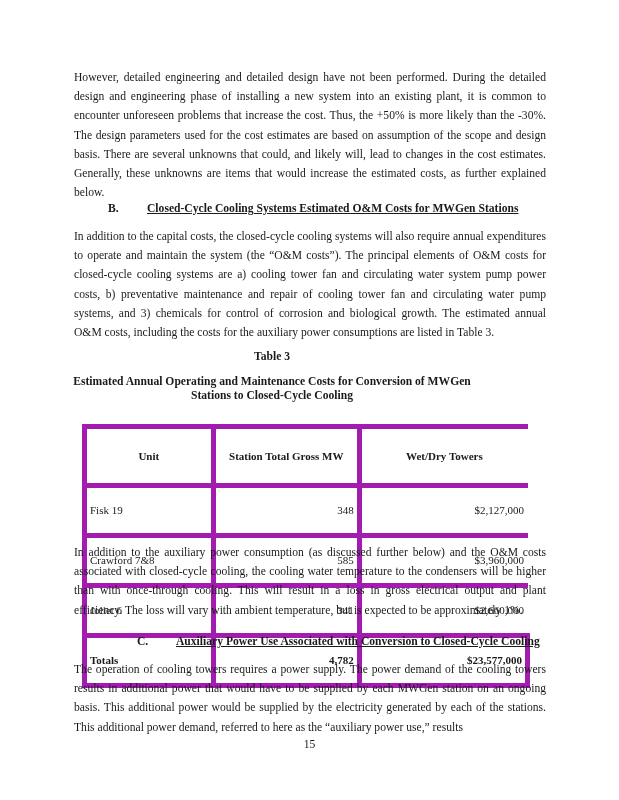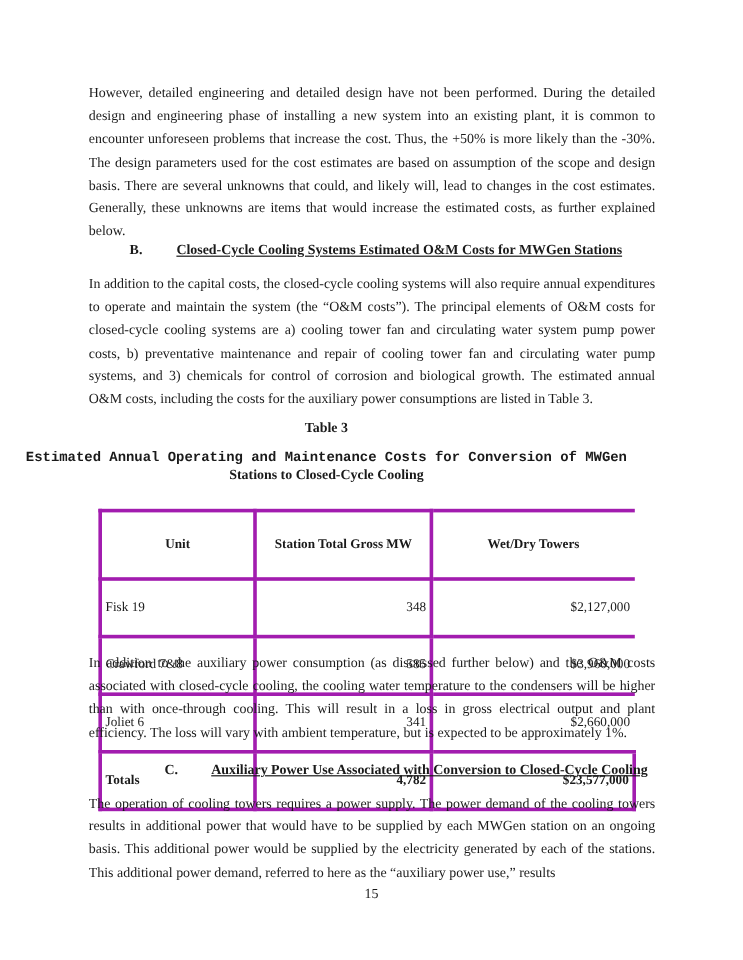--- a/index.html
+++ b/index.html
@@ -18,21 +18,21 @@
       position: absolute; left: 108px; font-weight: bold; font-size: 11.6px;
       margin: 0; white-space: nowrap; text-decoration: underline;
     }
     .heading .letter { display: inline-block; width: 39px; }
     .center { position: absolute; left: 0; width: 544px; text-align: center; font-weight: bold; font-size: 11.6px; margin: 0; }
     .caption { line-height: 14px; }
     table.t3 {
       position: absolute; left: 82px; top: 424px; width: 448px;
       border-collapse: collapse; font-size: 11px; line-height: 13px;
     }
-    table.t3 th, table.t3 td { border: 3px solid #a21caf; padding: 16px 3px; }
+    table.t3 th, table.t3 td { border: 5px solid #a21caf; padding: 16px 3px; }
     table.t3 th { font-weight: bold; height: 22px; text-align: center; }
     table.t3 td.c { text-align: right; }
     table.t3 td.l { text-align: left; }
     table.t3 tr.tot td { font-weight: bold; }
     table.t3 col.c1 { width: 130px; }
     table.t3 col.c2 { width: 148px; }
     table.t3 col.c3 { width: 170px; }
     table.t3 th.nb-r, table.t3 td.nb-r { border-right: 1px solid transparent; }
     .pagenum { position: absolute; top: 738px; left: 0; width: 619px; text-align: center; font-size: 11.6px; }
   </style>
@@ -43,21 +43,21 @@
 
   <p class="para" style="top:68px;">However, detailed engineering and detailed design have not been performed. During the detailed design and engineering phase of installing a new system into an existing plant, it is common to encounter unforeseen problems that increase the cost. Thus, the +50% is more likely than the -30%. The design parameters used for the cost estimates are based on assumption of the scope and design basis. There are several unknowns that could, and likely will, lead to changes in the cost estimates. Generally, these unknowns are items that would increase the estimated costs, as further explained below.</p>
 
   <p class="heading" style="top:202px;">
     <span class="letter">B.</span><span>Closed-Cycle Cooling Systems Estimated O&amp;M Costs for MWGen Stations</span>
   </p>
 
   <p class="para" style="top:227px;">In addition to the capital costs, the closed-cycle cooling systems will also require annual expenditures to operate and maintain the system (the “O&amp;M costs”). The principal elements of O&amp;M costs for closed-cycle cooling systems are a) cooling tower fan and circulating water system pump power costs, b) preventative maintenance and repair of cooling tower fan and circulating water pump systems, and 3) chemicals for control of corrosion and biological growth. The estimated annual O&amp;M costs, including the costs for the auxiliary power consumptions are listed in Table 3.</p>
 
   <p class="center" style="top:350px;">Table 3</p>
-  <p class="center caption" style="top:375px;font-family:Liberation Mono, monospace;">Estimated Annual Operating and Maintenance Costs for Conversion of MWGen</p>
+  <p class="center caption" style="top:375px;">Estimated Annual Operating and Maintenance Costs for Conversion of MWGen</p>
   <p class="center caption" style="top:389px;">Stations to Closed-Cycle Cooling</p>
 
   <table class="t3">
     <colgroup>
         <col class="c1">
         <col class="c2">
         <col class="c3">
       </colgroup>
     <thead>
       <tr>

